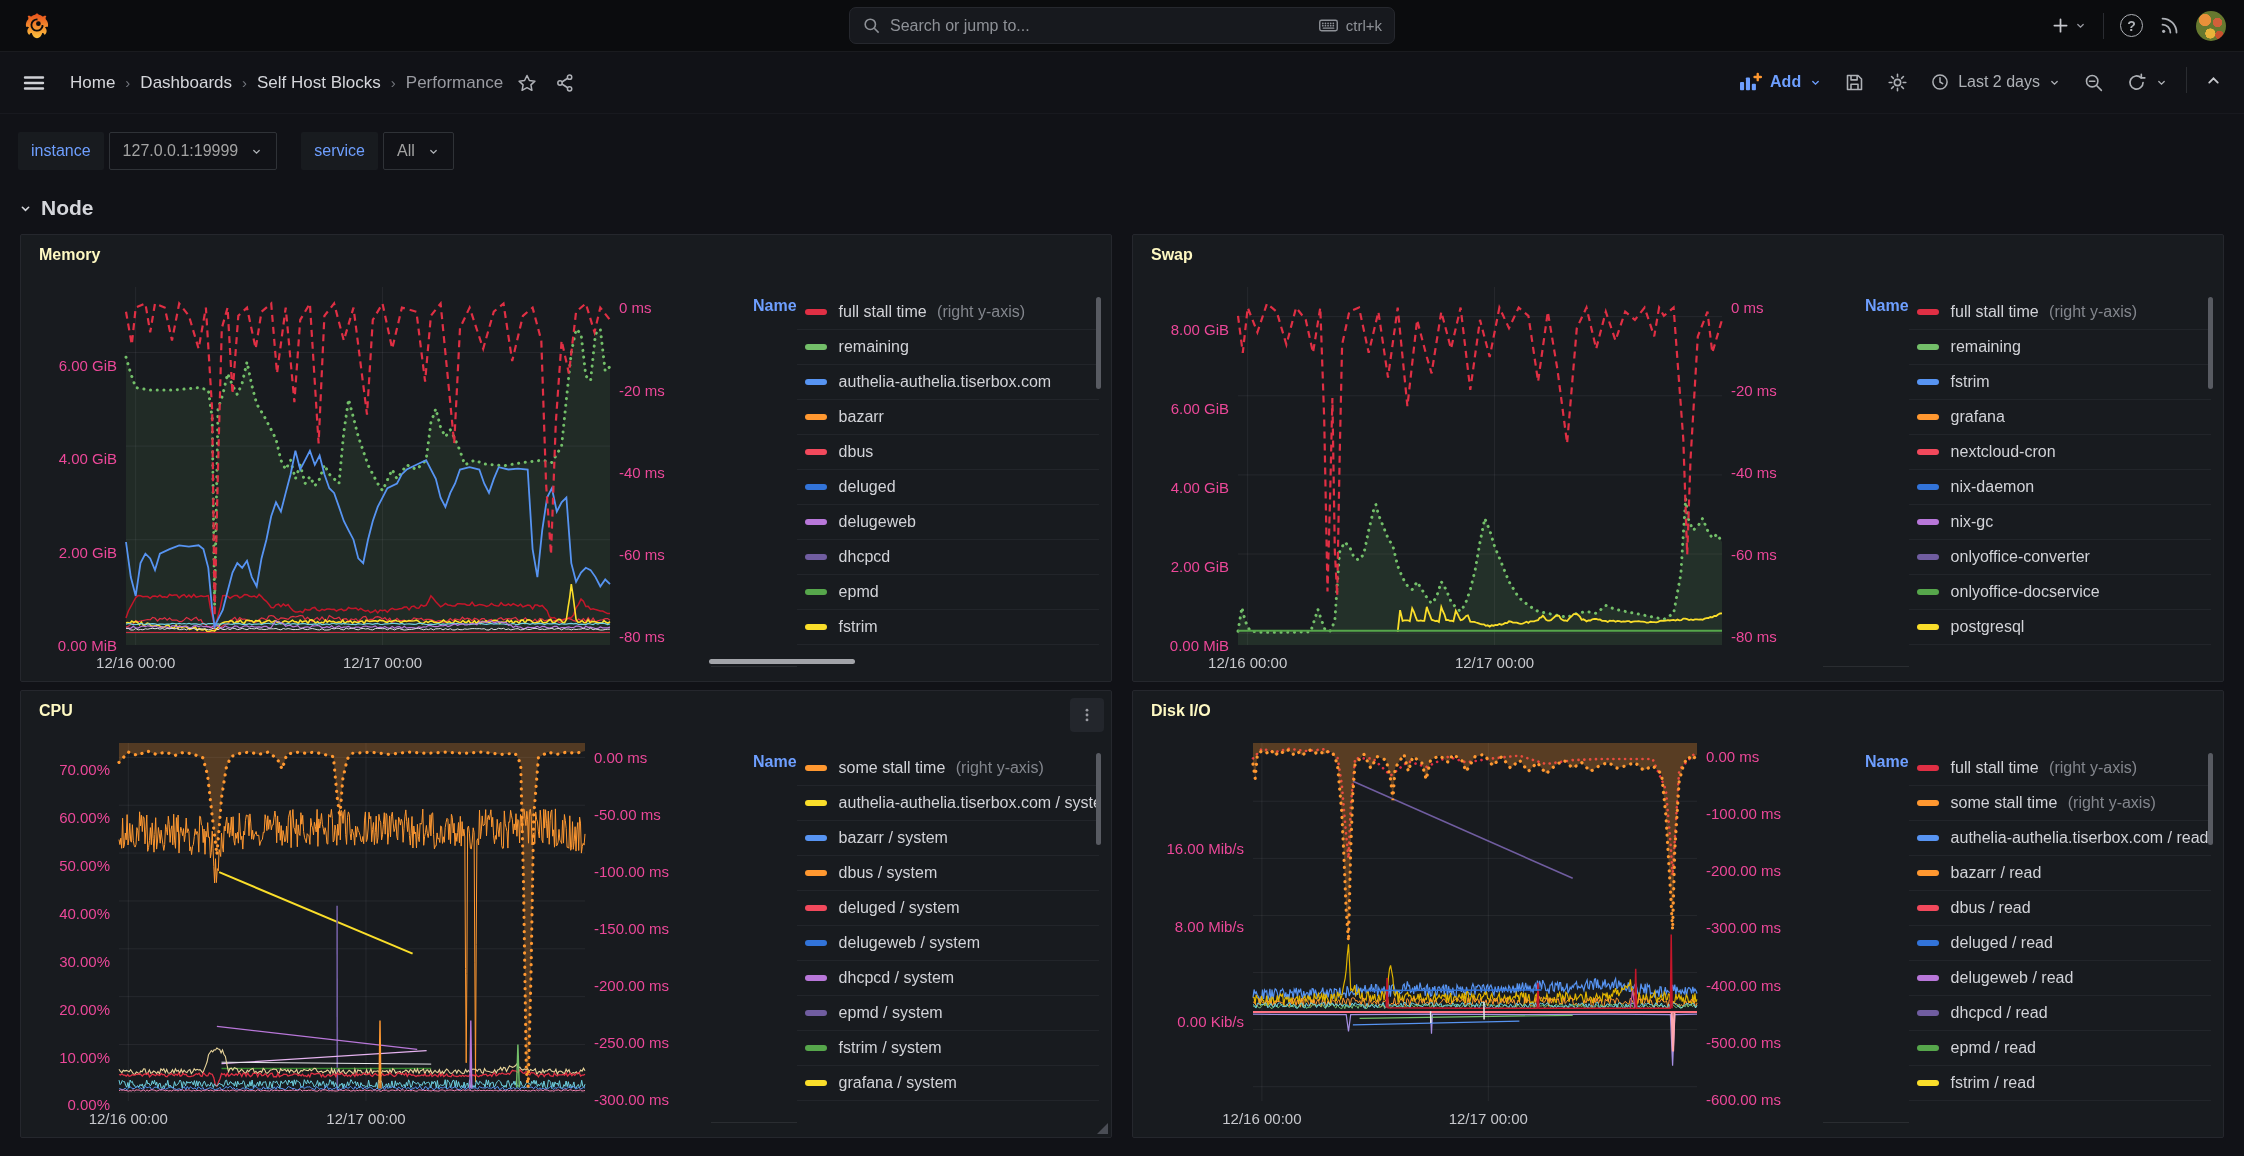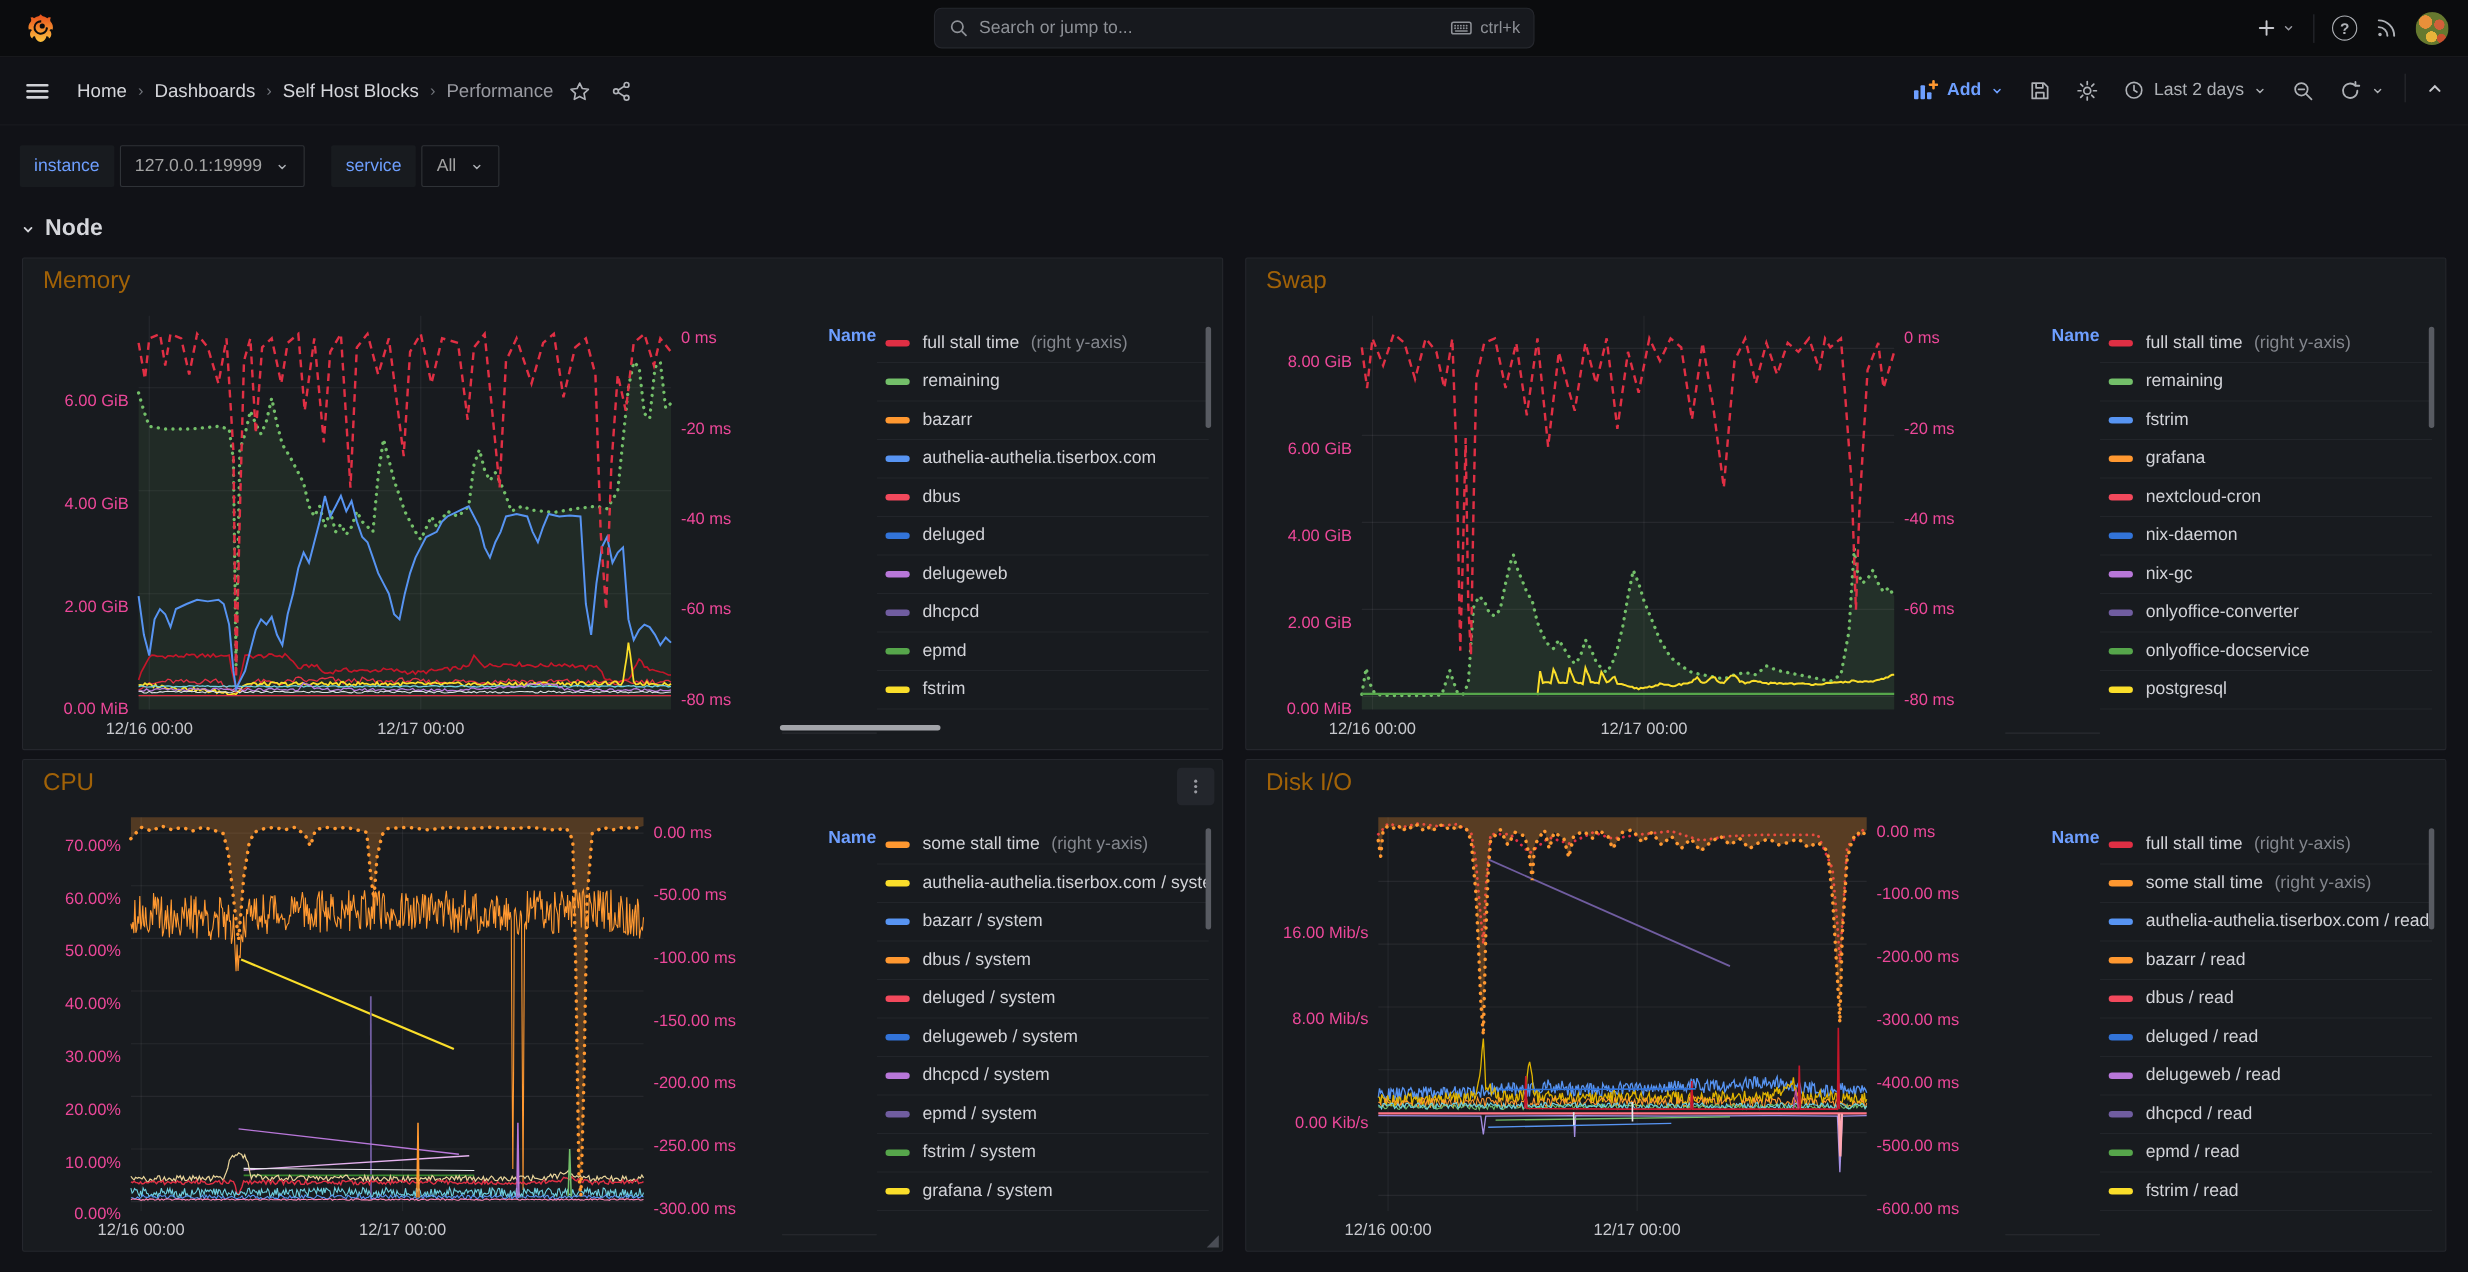--- a/index.html
+++ b/index.html
@@ -29,21 +29,21 @@
 .btn{display:flex;align-items:center;gap:8px;font-size:16px;cursor:pointer;padding:5px 4px;white-space:nowrap}
 .btn.add{color:#6e9fff;font-weight:600}
 .varrow{display:flex;gap:24px;padding:18px 18px 0;align-items:center}
 .vargroup{display:flex;gap:5px;align-items:stretch}
 .var-label{background:#181b1f;color:#6e9fff;font-size:16px;padding:10px 13px;border-radius:2px;display:flex;align-items:center;cursor:pointer}
 .var-value{display:flex;align-items:center;gap:12px;border:1px solid #2f3237;padding:9px 13px;border-radius:2px;font-size:16px;color:#a3a3a3;cursor:pointer}
 .section-head{display:flex;align-items:center;gap:8px;padding:26px 18px 14px;font-size:21px;font-weight:700;color:#d5d6db;cursor:pointer}
 .grid{display:grid;grid-template-columns:1fr 1fr;gap:8px 20px;padding:0 20px}
 .panel{background:#181b1f;border:1px solid #25272d;border-radius:2px;height:448px;display:flex;flex-direction:column;position:relative}
 .panel-header{height:40px;display:flex;align-items:center;padding:0 18px;flex:none}
-.panel-title{font-size:22px;font-weight:400;color:#a16207;cursor:pointer}
+.panel-title{font-size:16px;font-weight:700;color:#fef9c3;cursor:pointer}
 .kebab{position:absolute;top:7px;right:7px;width:34px;height:34px;background:#23262c;border-radius:4px;display:flex;align-items:center;justify-content:center;cursor:pointer}
 .panel-body{flex:1;display:flex;padding:0 10px 6px;min-height:0}
 .chart{flex:1;display:flex;min-width:0;padding-top:12px}
 .yax{position:relative;flex:none;font-size:15px;color:#ec4899}
 .yax .tick{position:absolute;transform:translateY(-50%);white-space:nowrap}
 .yax.left .tick{right:9px}
 .yax.right .tick{left:9px}
 .plotcol{flex:1;display:flex;flex-direction:column;min-width:0}
 .plot{flex:1;position:relative;cursor:crosshair}
 .plot svg{position:absolute;inset:0;overflow:visible}
@@ -288,26 +288,26 @@
             <div class="legend-rows">
               <div class="lrow">
                 <span class="swatch" style="background: rgb(224, 47, 68);"></span>
                 <span>full stall time<span class="sub">&nbsp;(right y-axis)</span></span>
               </div>
               <div class="lrow">
                 <span class="swatch" style="background: rgb(115, 191, 105);"></span>
                 <span>remaining</span>
               </div>
               <div class="lrow">
+                <span class="swatch" style="background: rgb(87, 148, 242);"></span>
+                <span>authelia-authelia.tiserbox.com</span>
+              </div>
+              <div class="lrow">
                 <span class="swatch" style="background: rgb(255, 152, 48);"></span>
                 <span>bazarr</span>
-              </div>
-              <div class="lrow">
-                <span class="swatch" style="background: rgb(87, 148, 242);"></span>
-                <span>authelia-authelia.tiserbox.com</span>
               </div>
               <div class="lrow">
                 <span class="swatch" style="background: rgb(242, 73, 92);"></span>
                 <span>dbus</span>
               </div>
               <div class="lrow">
                 <span class="swatch" style="background: rgb(50, 116, 217);"></span>
                 <span>deluged</span>
               </div>
               <div class="lrow">

